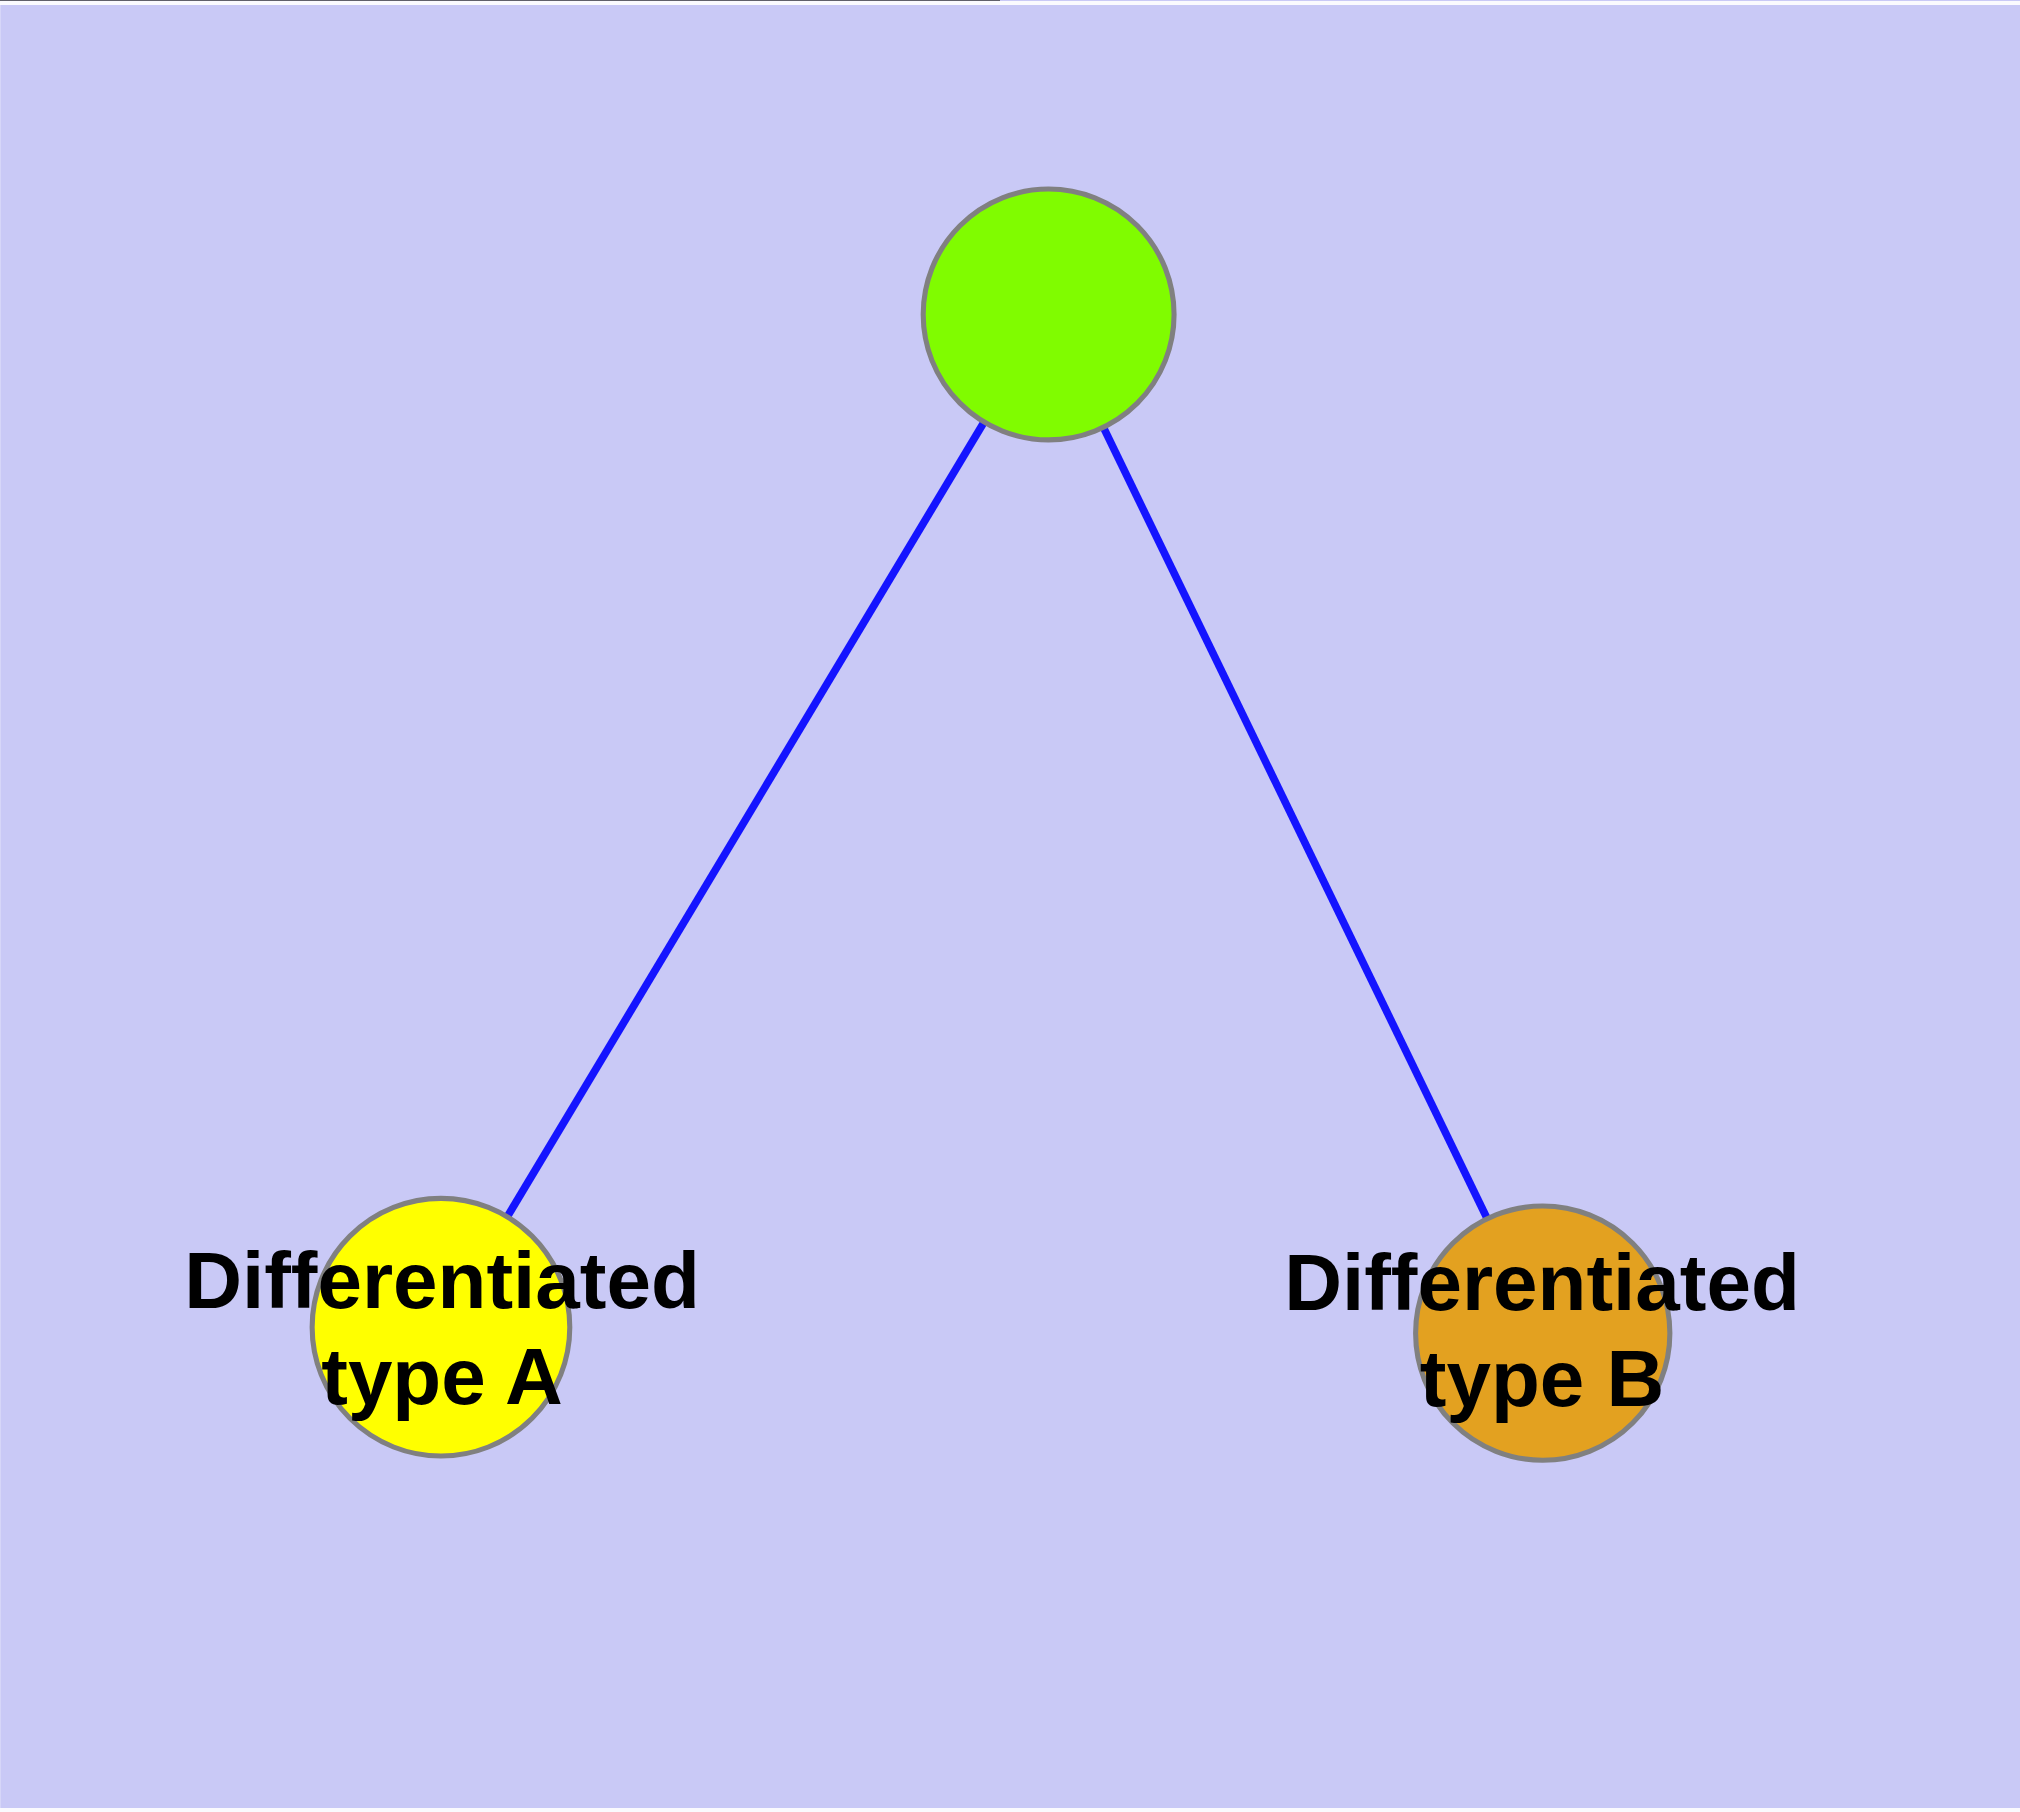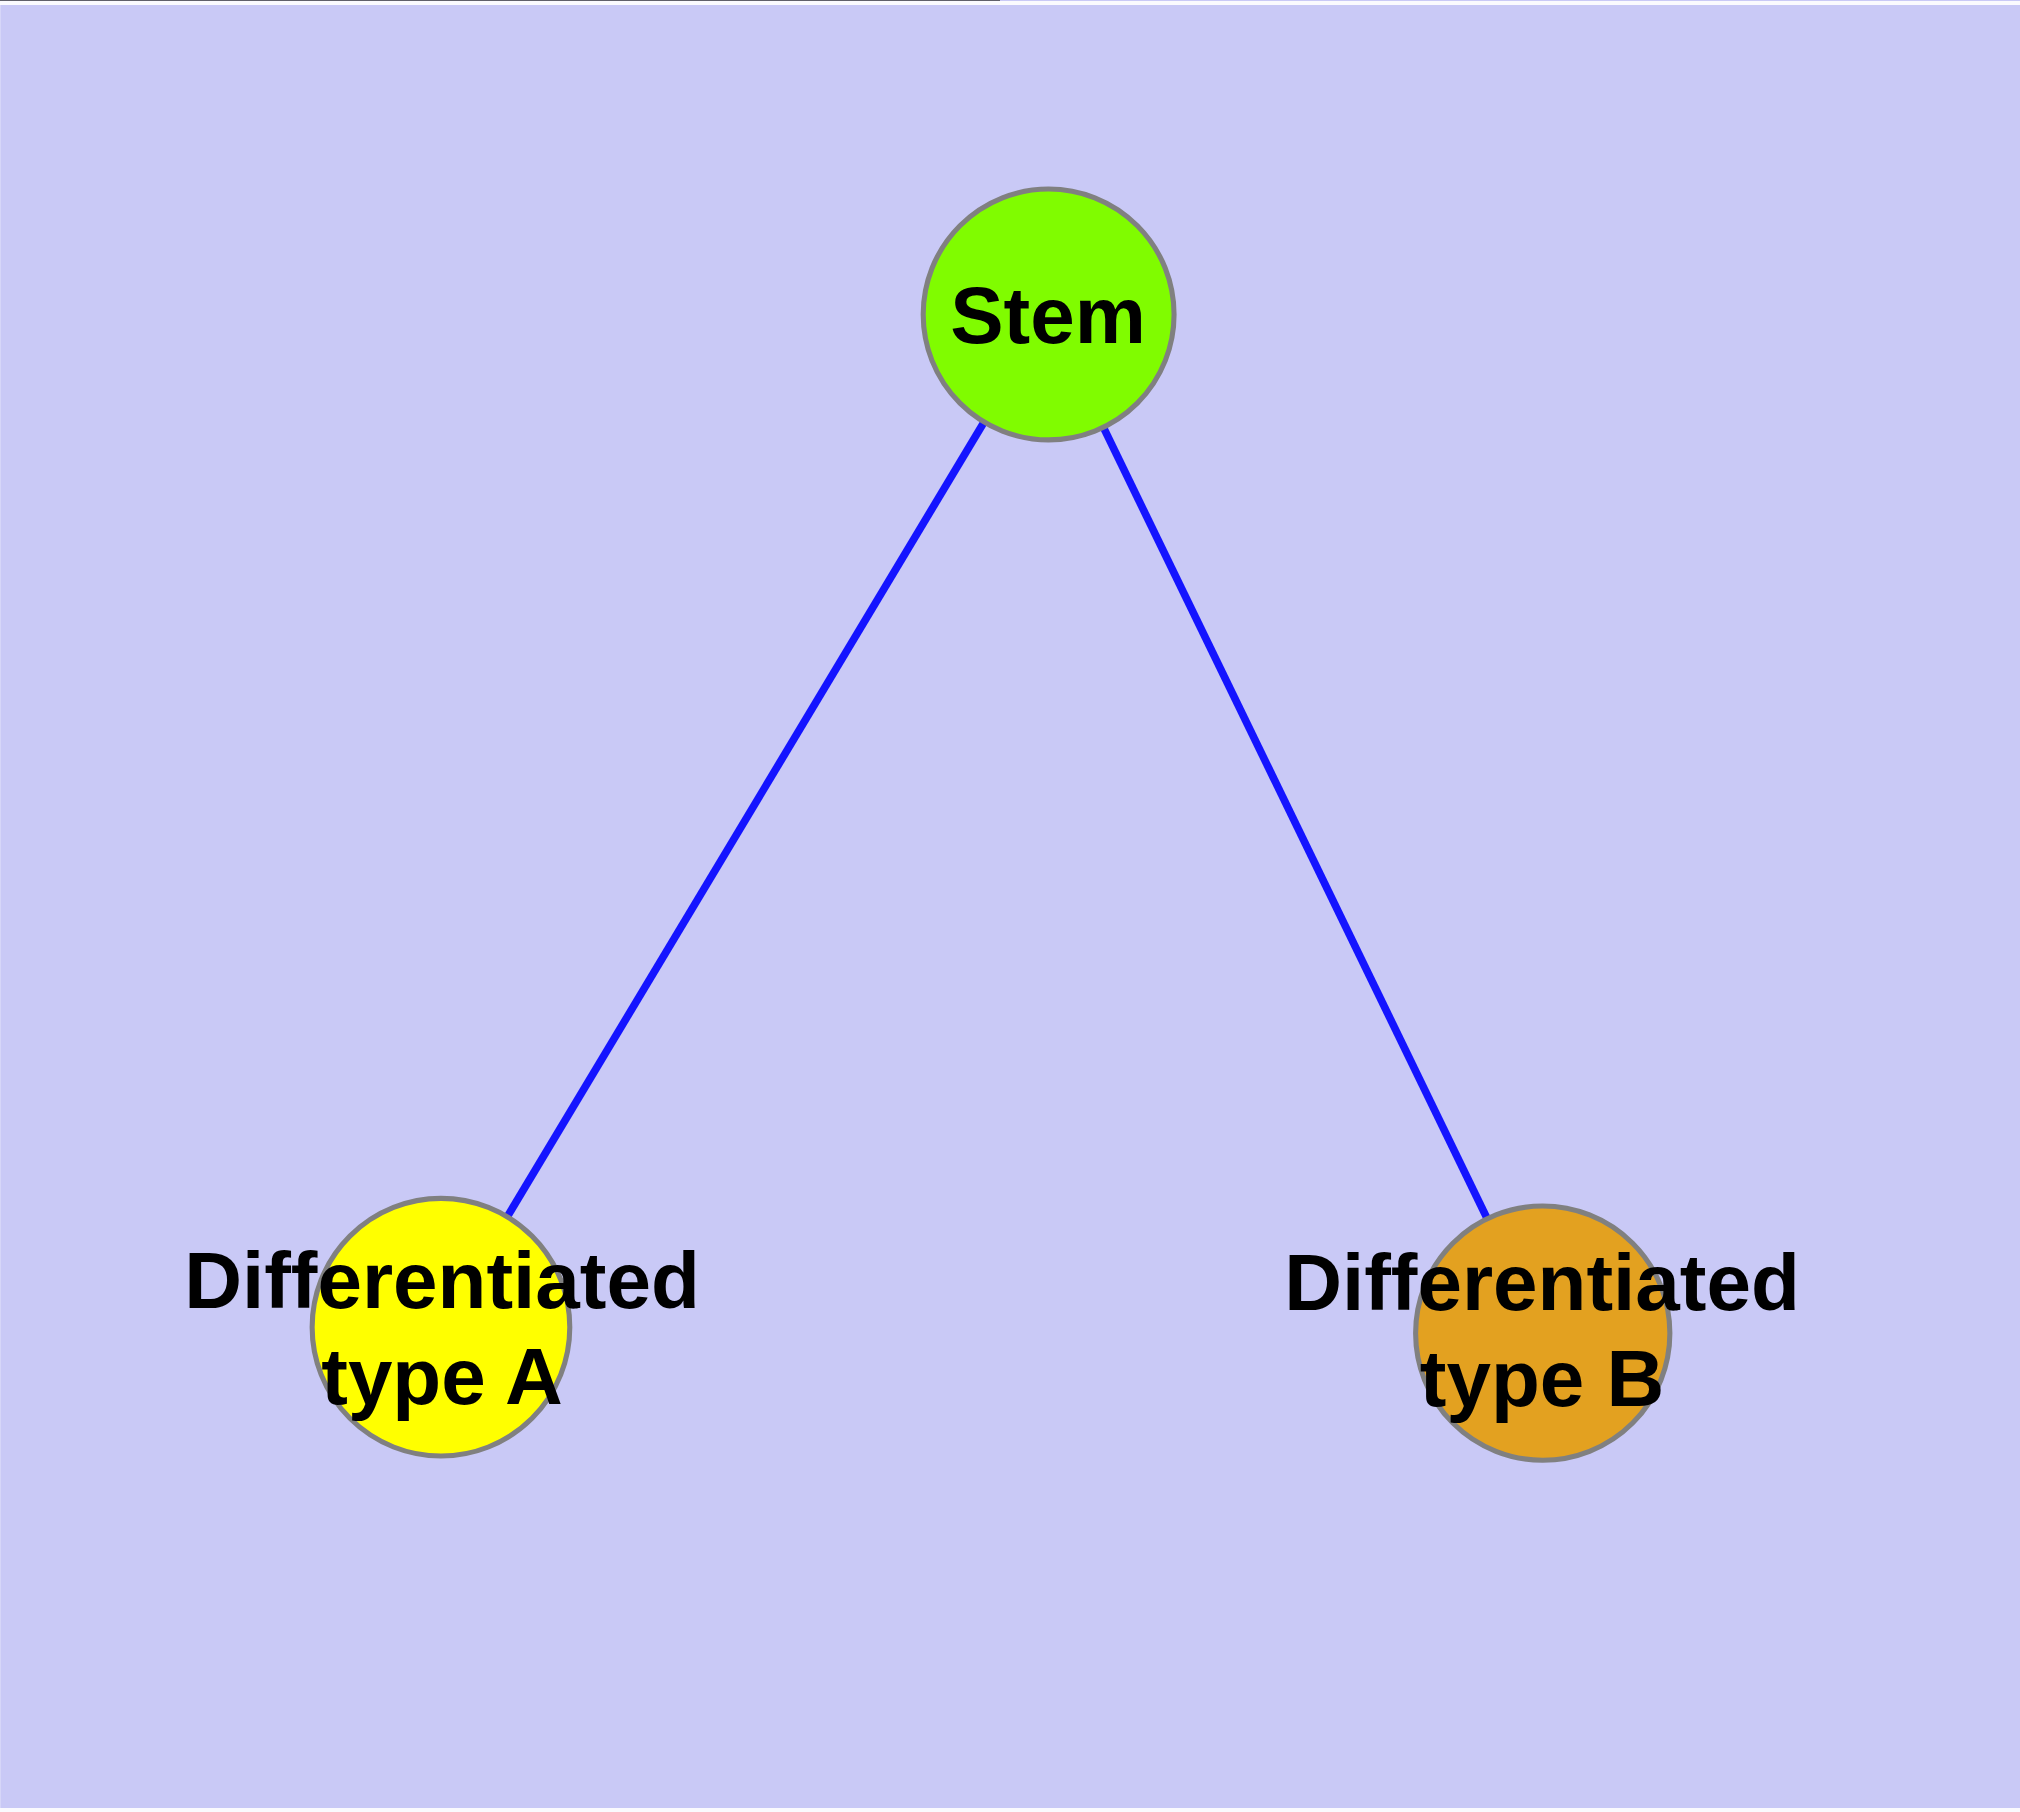--- a/index.html
+++ b/index.html
@@ -58,21 +58,20 @@
 
     <line x1="1237" y1="371" x2="1820" y2="1573" stroke-width="9" stroke="#1414ff"></line>
 
     <circle cx="1237" cy="371" r="148" stroke="#808080" stroke-width="6" fill="#80fc00"></circle>
 
     <circle cx="520" cy="1566" r="152" stroke="#808080" stroke-width="6" fill="#ffff00"></circle>
 
     <circle cx="1820" cy="1573" r="150" stroke="#808080" stroke-width="6" fill="#e3a120"></circle>
   </svg>
 
-  <div class="node-label label-stem">Stem</div>
 
   <div class="node-label label-type-a">Differentiated
 type A</div>
 
   <div class="node-label label-type-b">Differentiated
 type B</div>
 
   <div class="edge-artifact top-white"></div>
   <div class="edge-artifact top-hairline"></div>
   <div class="edge-artifact bot-white"></div>

